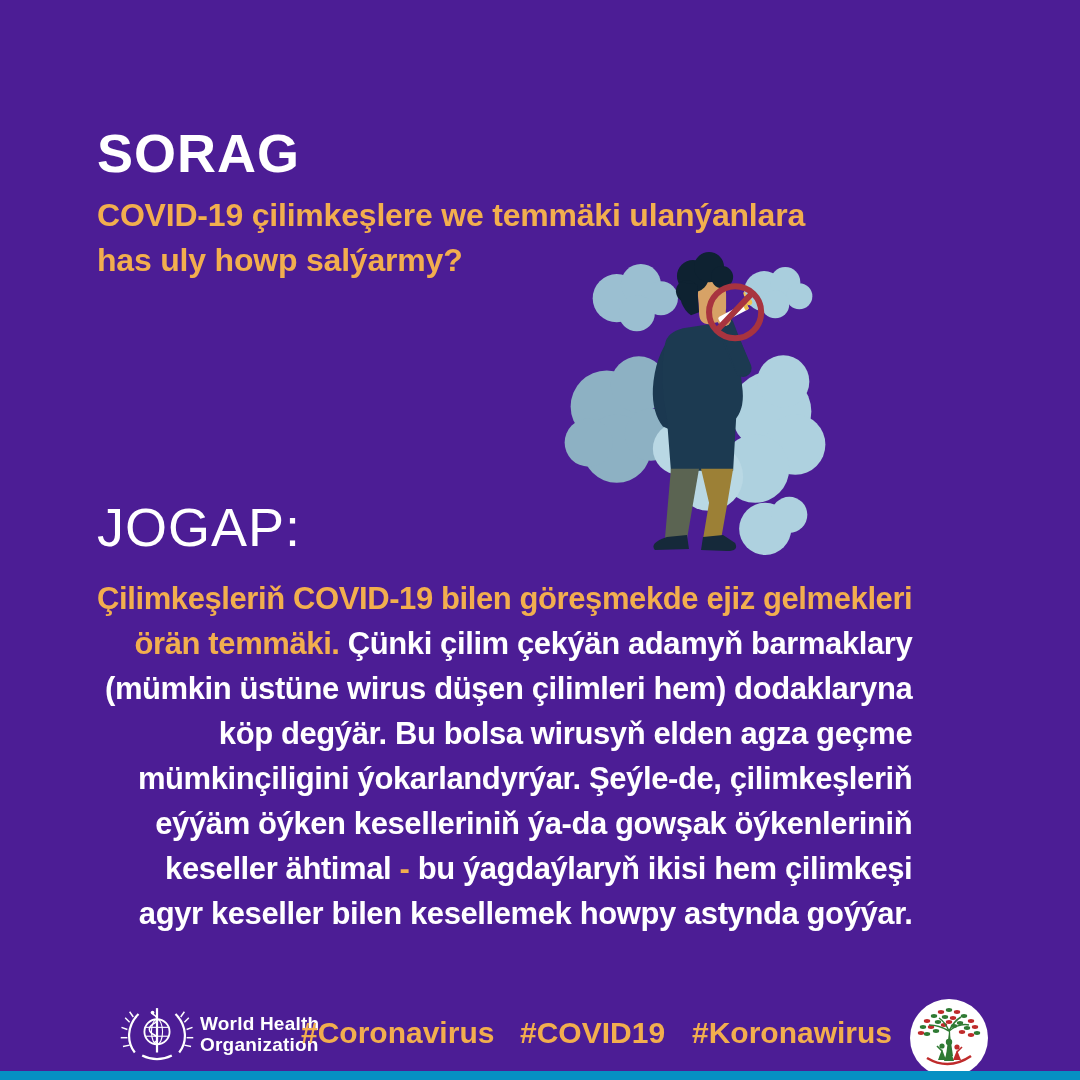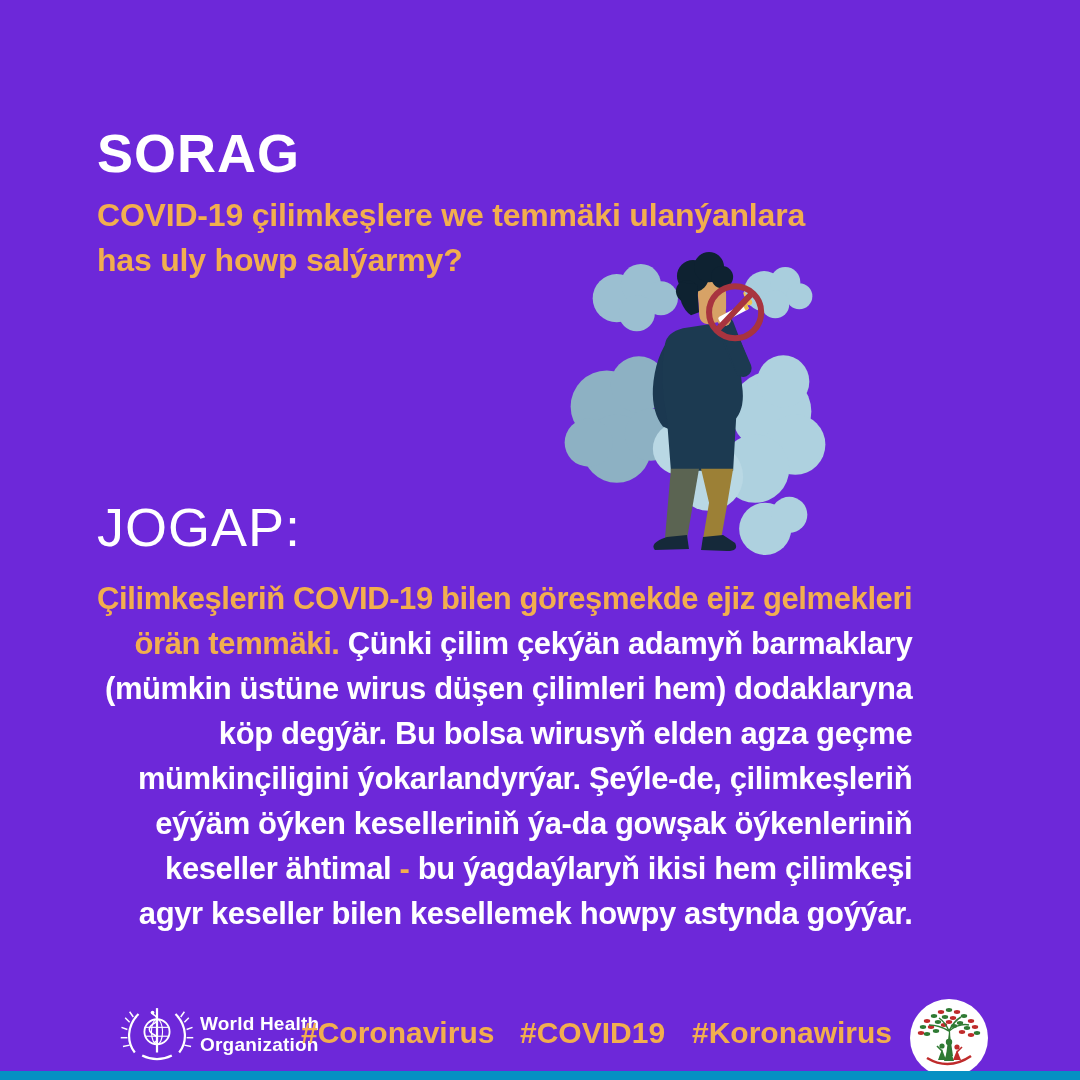--- a/index.html
+++ b/index.html
@@ -1,18 +1,18 @@
 <!DOCTYPE html>
 <html><head>
 <meta charset="utf-8">
 <style>
   html,body{margin:0;padding:0;background:#333;}
   .canvas{
     position:relative;width:1080px;height:1080px;overflow:hidden;
-    background:#6d28d9;
+    background:#4c1d95;
     font-family:"Liberation Sans", sans-serif;
   }
   .sorag{
     position:absolute;left:97px;top:122px;
     font-size:54px;font-weight:bold;color:#FFFFFF;letter-spacing:1px;
   }
   .question{
     position:absolute;left:97px;top:193px;
     font-size:32px;font-weight:bold;color:#F2AE4E;
     line-height:45px;white-space:nowrap;letter-spacing:-0.2px;

